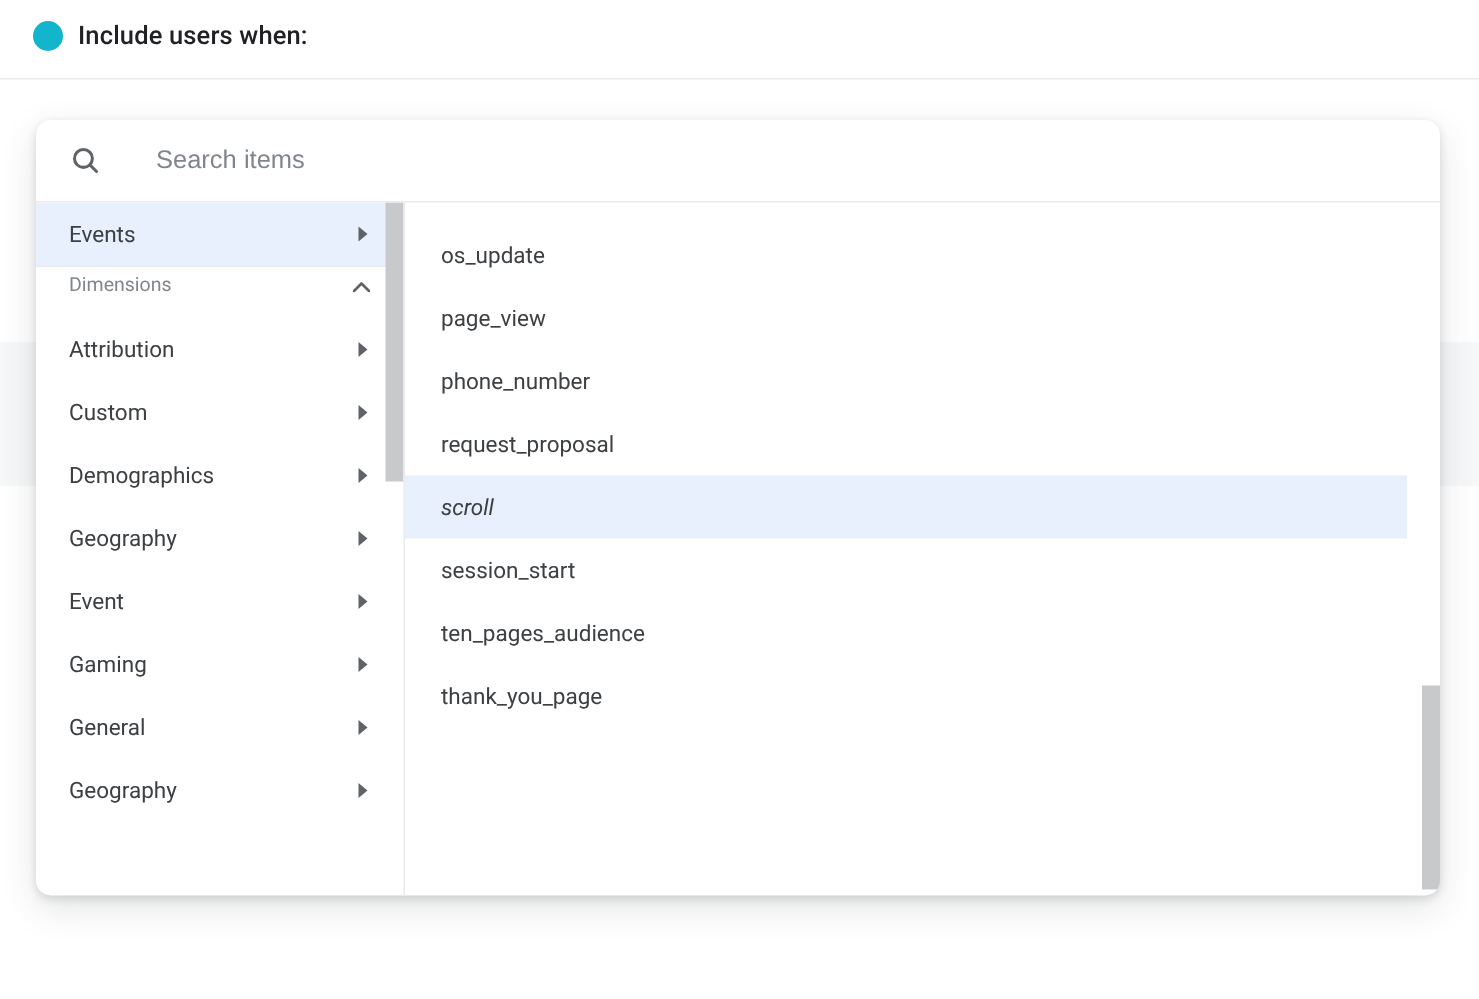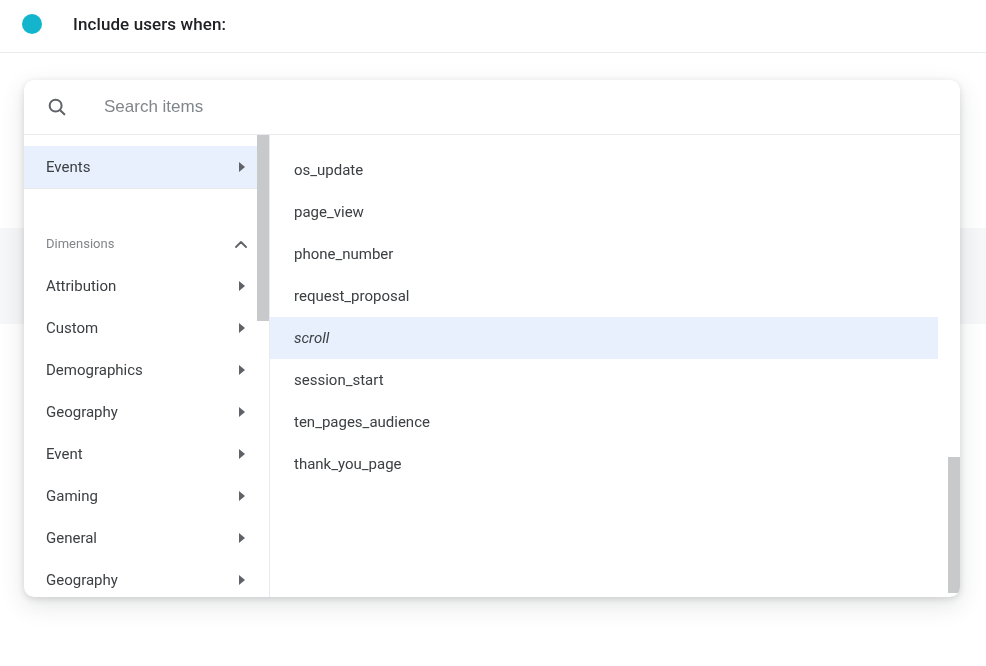--- a/index.html
+++ b/index.html
@@ -8,21 +8,21 @@
       background: #fff;
       width: 986px;
       height: 666px;
       overflow: hidden;
       position: relative;
     }
     .header {
       display: flex;
       align-items: center;
       padding: 14px 22px;
-      gap: 31px;
+      gap: 10px;
     }
     .dot {
       width: 20px;
       height: 20px;
       border-radius: 50%;
       background: #12b5cb;
     }
     .header-title {
       font-size: 17px;
       color: #202124;
@@ -98,28 +98,26 @@
       align-items: center;
       justify-content: space-between;
       padding: 12px 22px;
       font-size: 15px;
       color: #3c4043;
       cursor: pointer;
     }
     .cat-item.selected {
       background: #e8f0fe;
       border-bottom: 1px solid #e8eaed;
-      margin-top: 11px;
     }
     .cat-item.header-cat {
       font-size: 13px;
       color: #80868b;
-      padding-top: 18px;
+      padding-top: 5px;
       padding-bottom: 14px;
-      margin-top: 29px;
     }
     .chev {
       color: #5f6368;
       display: inline-flex;
     }
     .right-panel {
       flex: 1;
       position: relative;
       overflow-y: auto;
     }

